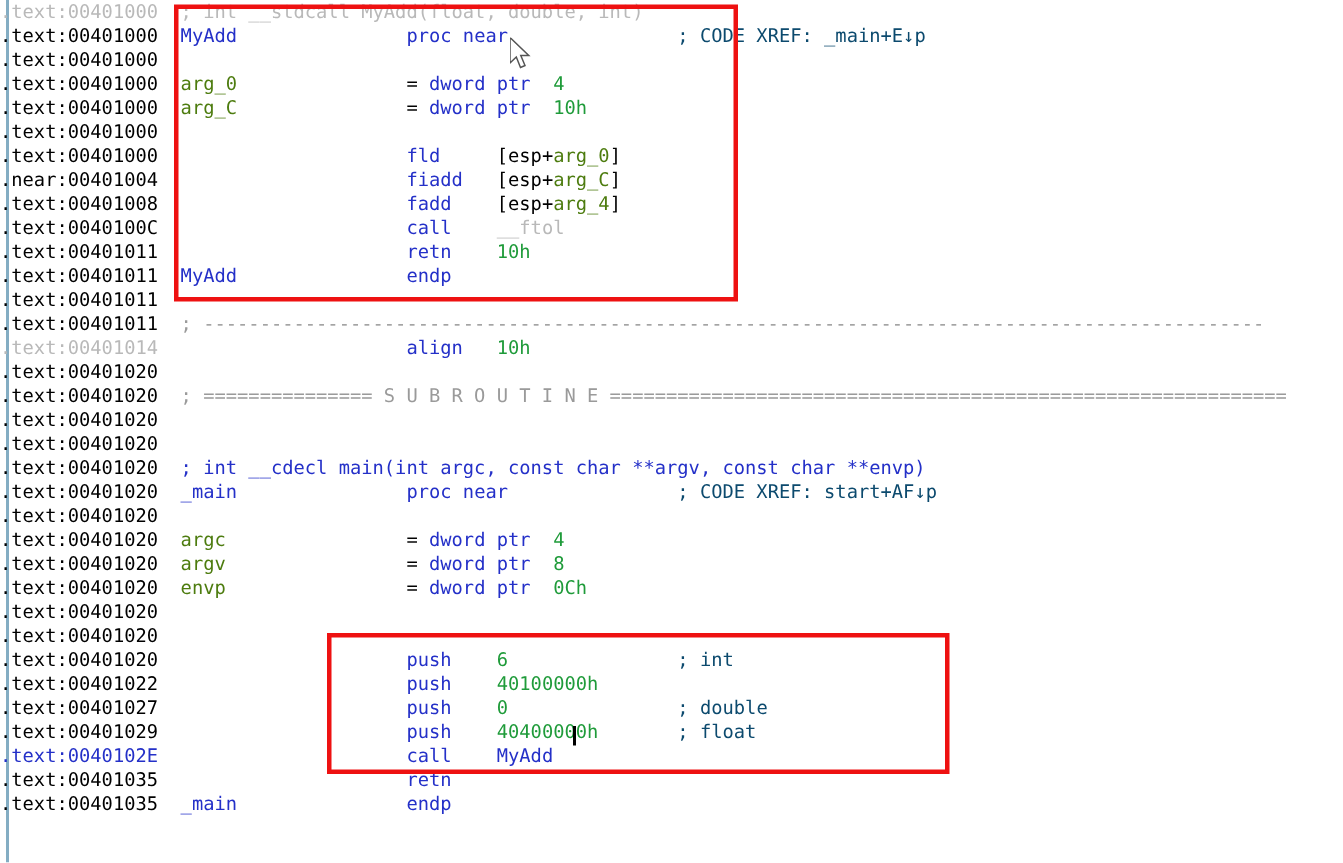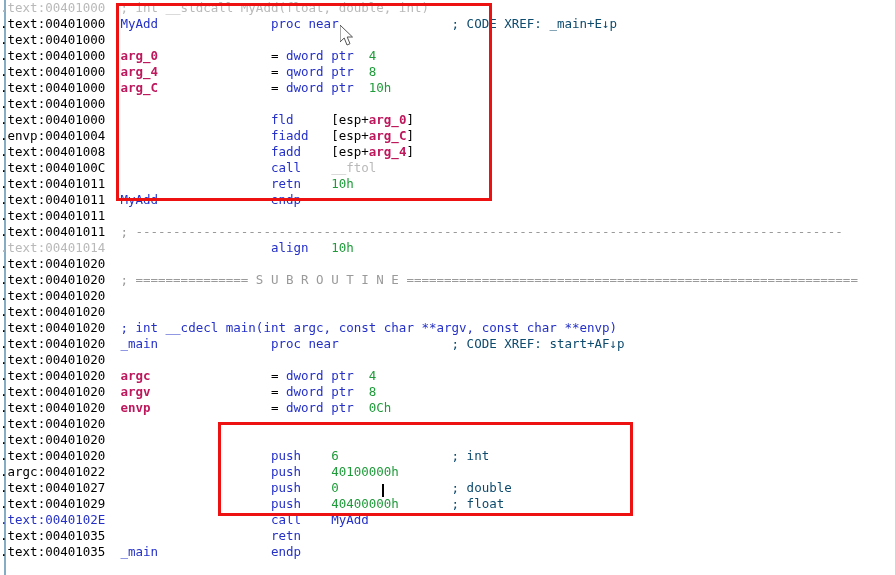--- a/index.html
+++ b/index.html
@@ -40,21 +40,21 @@
     letter-spacing: 0px;
     display: block;
   }
 
   
   .addr      { color: #000000; }
   .addr.dim  { color: #b9b9b9; }
   .addr.cur  { color: #2430c8; }
 
   .name      { color: #2430c8; }       
-  .argname   { color: #be185d; font-weight: bold; }       
+  .argname   { color: #4d7c0f; }       
   .kw        { color: #2430c8; text-align: right; }       
   .num       { color: #1f9b3a; }       
   .reg       { color: #000000; }       
   .cmt       { color: #0c4a6e; }       
   .dim       { color: #b9b9b9; }       
   .punct     { color: #000000; }
 
   .sep       { color: #9a9a9a; }
   .sub       { color: #9a9a9a; letter-spacing: 0px; }
 
@@ -87,46 +87,45 @@
 
 <div id="app">
 
   <div class="gutter-rule"></div>
 
   <div class="listing" id="listing">
       <div class="line"><span class="addr dim">.text:00401000</span><span class="dim">  ; int __stdcall MyAdd(float, double, int)</span></div>
       <div class="line"><span class="addr">.text:00401000</span><span class="name">  MyAdd               </span><span class="kw">proc near</span><span class="cmt">               ; CODE XREF: _main+E↓p</span></div>
       <div class="line"><span class="addr">.text:00401000</span></div>
       <div class="line"><span class="addr">.text:00401000</span><span class="argname">  arg_0               </span><span class="punct">= </span><span class="kw">dword ptr</span><span class="num">  4</span></div>
-      <div class="line"><span class="addr">.text:00401000</span><span class="argname">  arg_4               </span><span class="punct">= </span><span class="kw">qword ptr</span><span class="num">  8</span></div>
       <div class="line"><span class="addr">.text:00401000</span><span class="argname">  arg_C               </span><span class="punct">= </span><span class="kw">dword ptr</span><span class="num">  10h</span></div>
       <div class="line"><span class="addr">.text:00401000</span></div>
       <div class="line"><span class="addr">.text:00401000</span><span class="argname">                      </span><span class="kw">fld     </span><span class="reg">[esp+</span><span class="argname">arg_0</span><span class="reg">]</span></div>
-      <div class="line"><span class="addr">.envp:00401004</span><span class="argname">                      </span><span class="kw">fiadd   </span><span class="reg">[esp+</span><span class="argname">arg_C</span><span class="reg">]</span></div>
+      <div class="line"><span class="addr">.near:00401004</span><span class="argname">                      </span><span class="kw">fiadd   </span><span class="reg">[esp+</span><span class="argname">arg_C</span><span class="reg">]</span></div>
       <div class="line"><span class="addr">.text:00401008</span><span class="argname">                      </span><span class="kw">fadd    </span><span class="reg">[esp+</span><span class="argname">arg_4</span><span class="reg">]</span></div>
       <div class="line"><span class="addr">.text:0040100C</span><span class="argname">                      </span><span class="kw">call    </span><span class="dim">__ftol</span></div>
       <div class="line"><span class="addr">.text:00401011</span><span class="argname">                      </span><span class="kw">retn    </span><span class="num">10h</span></div>
       <div class="line"><span class="addr">.text:00401011</span><span class="name">  MyAdd               </span><span class="kw">endp</span></div>
       <div class="line"><span class="addr">.text:00401011</span></div>
       <div class="line"><span class="addr">.text:00401011</span><span class="sep">  ; ----------------------------------------------------------------------------------------------</span></div>
       <div class="line"><span class="addr dim">.text:00401014</span><span class="argname">                      </span><span class="kw">align   </span><span class="num">10h</span></div>
       <div class="line"><span class="addr">.text:00401020</span></div>
       <div class="line"><span class="addr">.text:00401020</span><span class="sub">  ; =============== S U B R O U T I N E ============================================================</span></div>
       <div class="line"><span class="addr">.text:00401020</span></div>
       <div class="line"><span class="addr">.text:00401020</span></div>
       <div class="line"><span class="addr">.text:00401020</span><span class="name">  ; int __cdecl main(int argc, const char **argv, const char **envp)</span></div>
       <div class="line"><span class="addr">.text:00401020</span><span class="name">  _main               </span><span class="kw">proc near</span><span class="cmt">               ; CODE XREF: start+AF↓p</span></div>
       <div class="line"><span class="addr">.text:00401020</span></div>
       <div class="line"><span class="addr">.text:00401020</span><span class="argname">  argc                </span><span class="punct">= </span><span class="kw">dword ptr</span><span class="num">  4</span></div>
       <div class="line"><span class="addr">.text:00401020</span><span class="argname">  argv                </span><span class="punct">= </span><span class="kw">dword ptr</span><span class="num">  8</span></div>
       <div class="line"><span class="addr">.text:00401020</span><span class="argname">  envp                </span><span class="punct">= </span><span class="kw">dword ptr</span><span class="num">  0Ch</span></div>
       <div class="line"><span class="addr">.text:00401020</span></div>
       <div class="line"><span class="addr">.text:00401020</span></div>
       <div class="line"><span class="addr">.text:00401020</span><span class="argname">                      </span><span class="kw">push    </span><span class="num">6</span><span class="cmt">               ; int</span></div>
-      <div class="line"><span class="addr">.argc:00401022</span><span class="argname">                      </span><span class="kw">push    </span><span class="num">40100000h</span></div>
+      <div class="line"><span class="addr">.text:00401022</span><span class="argname">                      </span><span class="kw">push    </span><span class="num">40100000h</span></div>
       <div class="line"><span class="addr">.text:00401027</span><span class="argname">                      </span><span class="kw">push    </span><span class="num">0</span><span class="cmt">               ; double</span></div>
       <div class="line"><span class="addr">.text:00401029</span><span class="argname">                      </span><span class="kw">push    </span><span class="num">40400000h</span><span class="cmt">       ; float</span></div>
       <div class="line"><span class="addr cur">.text:0040102E</span><span class="argname">                      </span><span class="kw">call    </span><span class="name">MyAdd</span></div>
       <div class="line"><span class="addr">.text:00401035</span><span class="argname">                      </span><span class="kw">retn</span></div>
       <div class="line"><span class="addr">.text:00401035</span><span class="name">  _main               </span><span class="kw">endp</span></div>
     </div>
 
   <div class="redbox" id="redbox-myadd"></div>
   <div class="redbox" id="redbox-main"></div>
 

